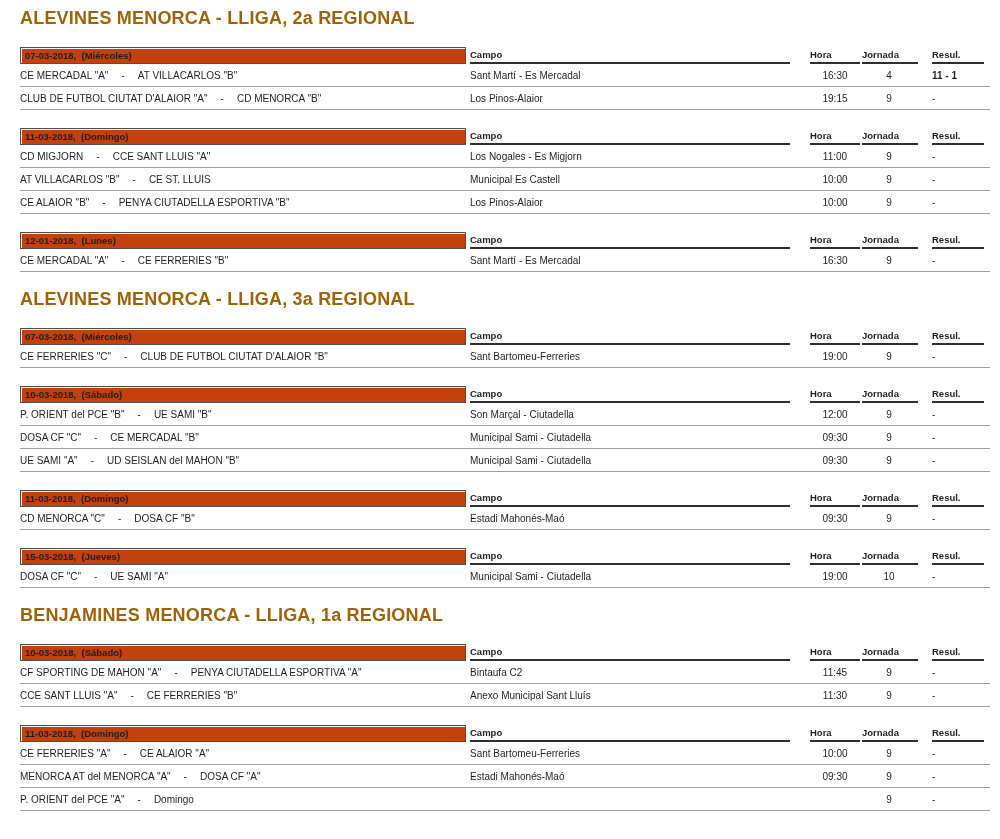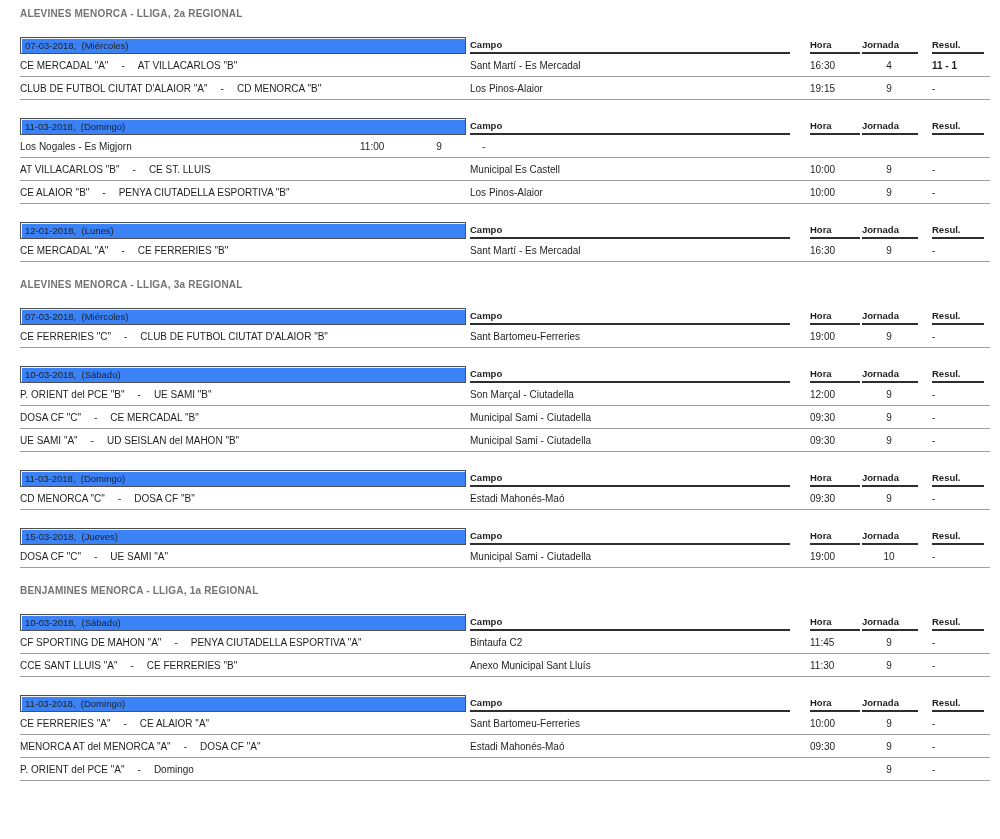--- a/index.html
+++ b/index.html
@@ -7,37 +7,37 @@
     margin: 0; padding: 0;
     width: 1000px; height: 839px;
     background: #ffffff;
     overflow: hidden;
     font-family: "Liberation Sans", sans-serif;
     color: #1f1f1f;
   }
   .page { width: 970px; margin-left: 20px; padding-top: 8px; }
 
   .section-title {
-    font-size: 10px;
+    font-size: 18px;
     font-weight: 700;
     letter-spacing: 0.2px;
-    color: #737373;
+    color: #a16207;
     margin-top: 17px;
   }
   .section:first-child .section-title { margin-top: 0; }
 
   .block { margin-top: 18px; }
 
   .block-header { display: flex; align-items: flex-end; }
   .date-box {
     width: 446px; height: 17px;
-    background: #3b82f6;
+    background: #c2410c;
     border: 1px solid #4f4f4f;
     box-shadow: inset 1px 1px 0 #f2f2f2;
-    font-size: 9.5px; font-weight: 400;
+    font-size: 9.5px; font-weight: 700;
     padding: 2px 0 0 4px;
     white-space: pre;
   }
   .hcell {
     font-weight: 700; font-size: 9.5px;
     text-align: left;
     border-bottom: 2px solid #2e2e2e;
     padding-bottom: 2px;
   }
   .h-campo   { width: 320px; margin-left: 4px; }
@@ -46,21 +46,21 @@
   .h-resul   { width: 52px;  margin-left: 14px; }
 
   .match-row {
     display: flex; align-items: center;
     height: 23px;
     border-bottom: 1px solid #9e9e9e;
     font-size: 10px;
   }
   .c-teams   { width: 450px; white-space: nowrap; overflow: hidden; }
   .c-campo   { width: 340px; white-space: nowrap; overflow: hidden; }
-  .c-hora    { width: 50px; }
+  .c-hora    { width: 50px; text-align: center; }
   .c-jornada { width: 58px; text-align: center; }
   .c-resul   { width: 52px; margin-left: 14px; }
   .c-resul.bold { font-weight: 700; }
   .sep { display: inline-block; margin: 0 13px; }
 </style>
 </head>
 <body>
 
 <main class="page">
     <section class="section">
@@ -90,20 +90,21 @@
       </div>
       <div class="block">
         <div class="block-header">
           <div class="date-box">11-03-2018,  (Domingo)</div>
           <div class="hcell h-campo">Campo</div>
           <div class="hcell h-hora">Hora</div>
           <div class="hcell h-jornada">Jornada</div>
           <div class="hcell h-resul">Resul.</div>
         </div>
         <div class="match-row">
+          <div class="c-teams"><span class="home">CD MIGJORN</span><span class="sep">-</span><span class="away">CCE SANT LLUIS "A"</span></div>
           <div class="c-campo">Los Nogales - Es Migjorn</div>
           <div class="c-hora">11:00</div>
           <div class="c-jornada">9</div>
           <div class="c-resul">-</div>
         </div>
         <div class="match-row">
           <div class="c-teams"><span class="home">AT VILLACARLOS "B"</span><span class="sep">-</span><span class="away">CE ST. LLUIS</span></div>
           <div class="c-campo">Municipal Es Castell</div>
           <div class="c-hora">10:00</div>
           <div class="c-jornada">9</div>

